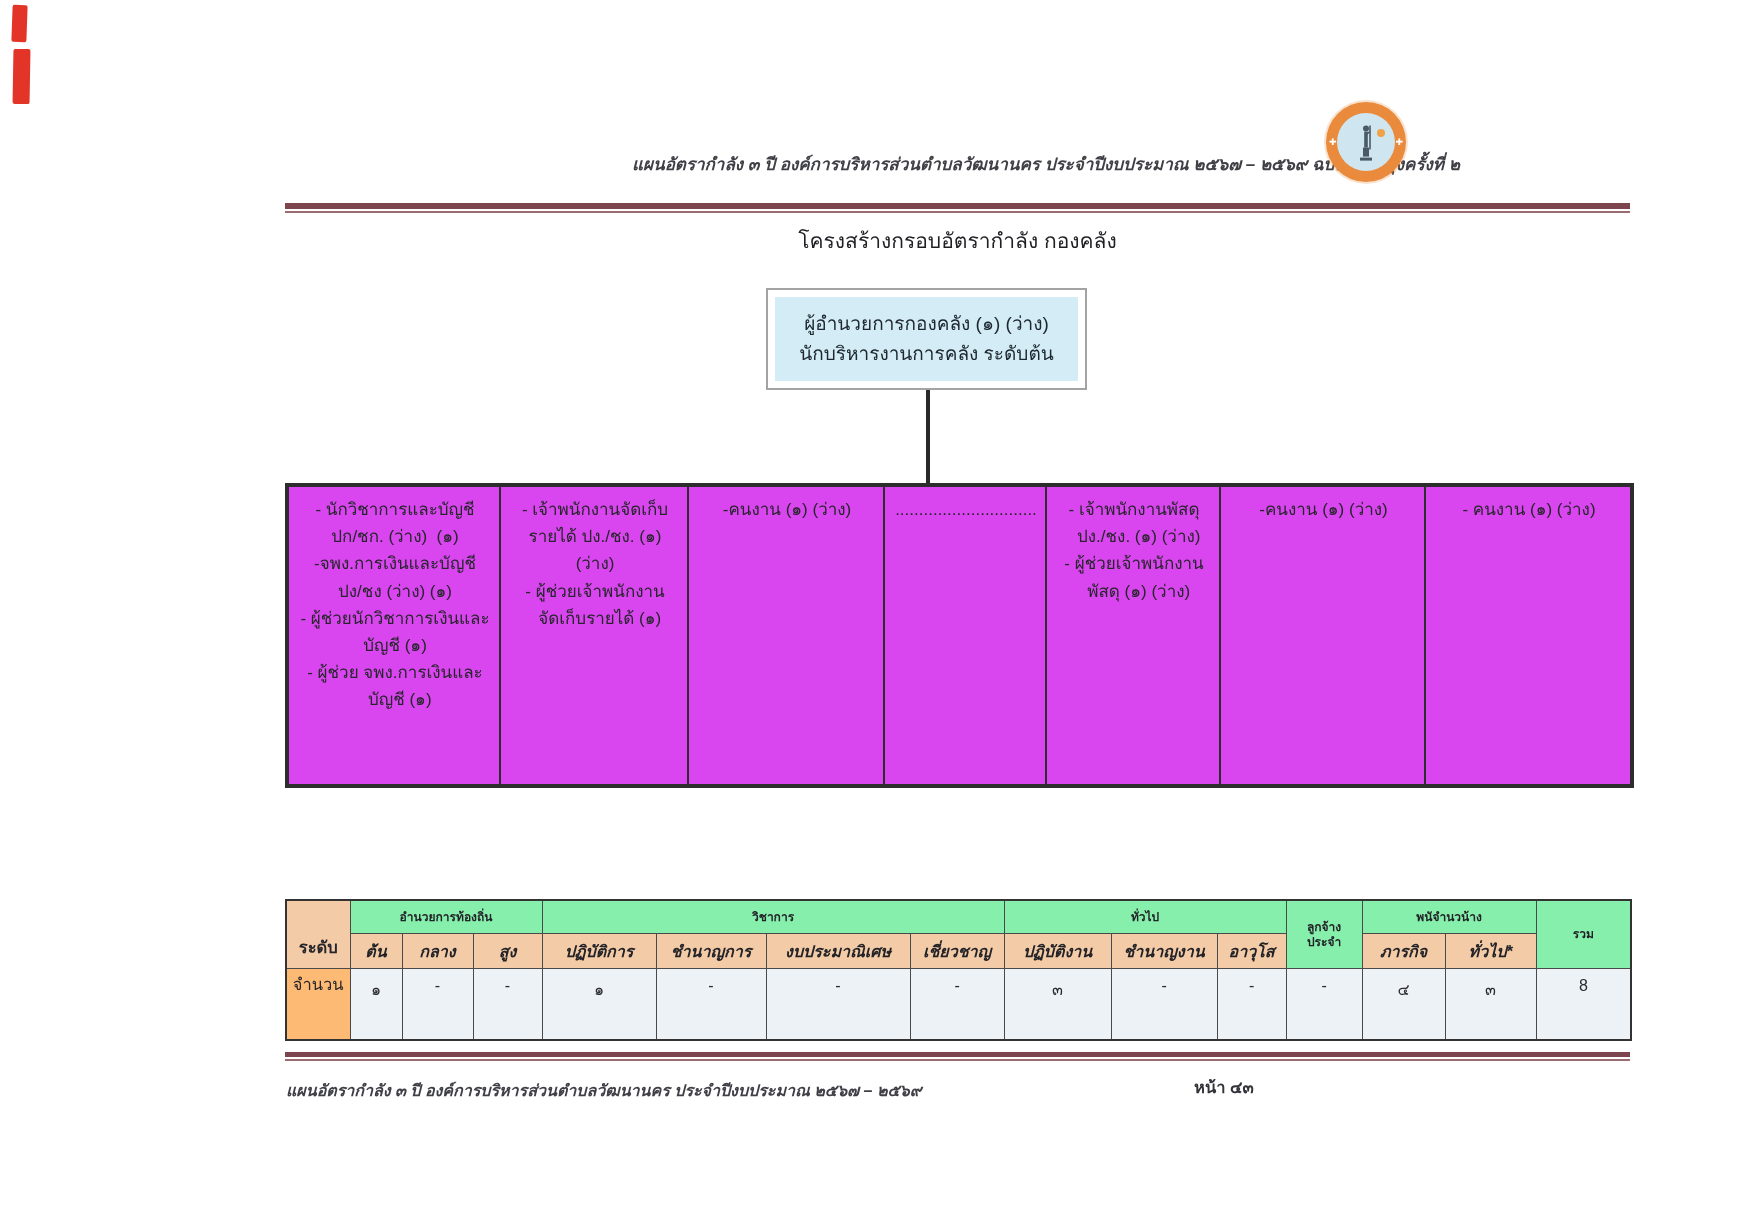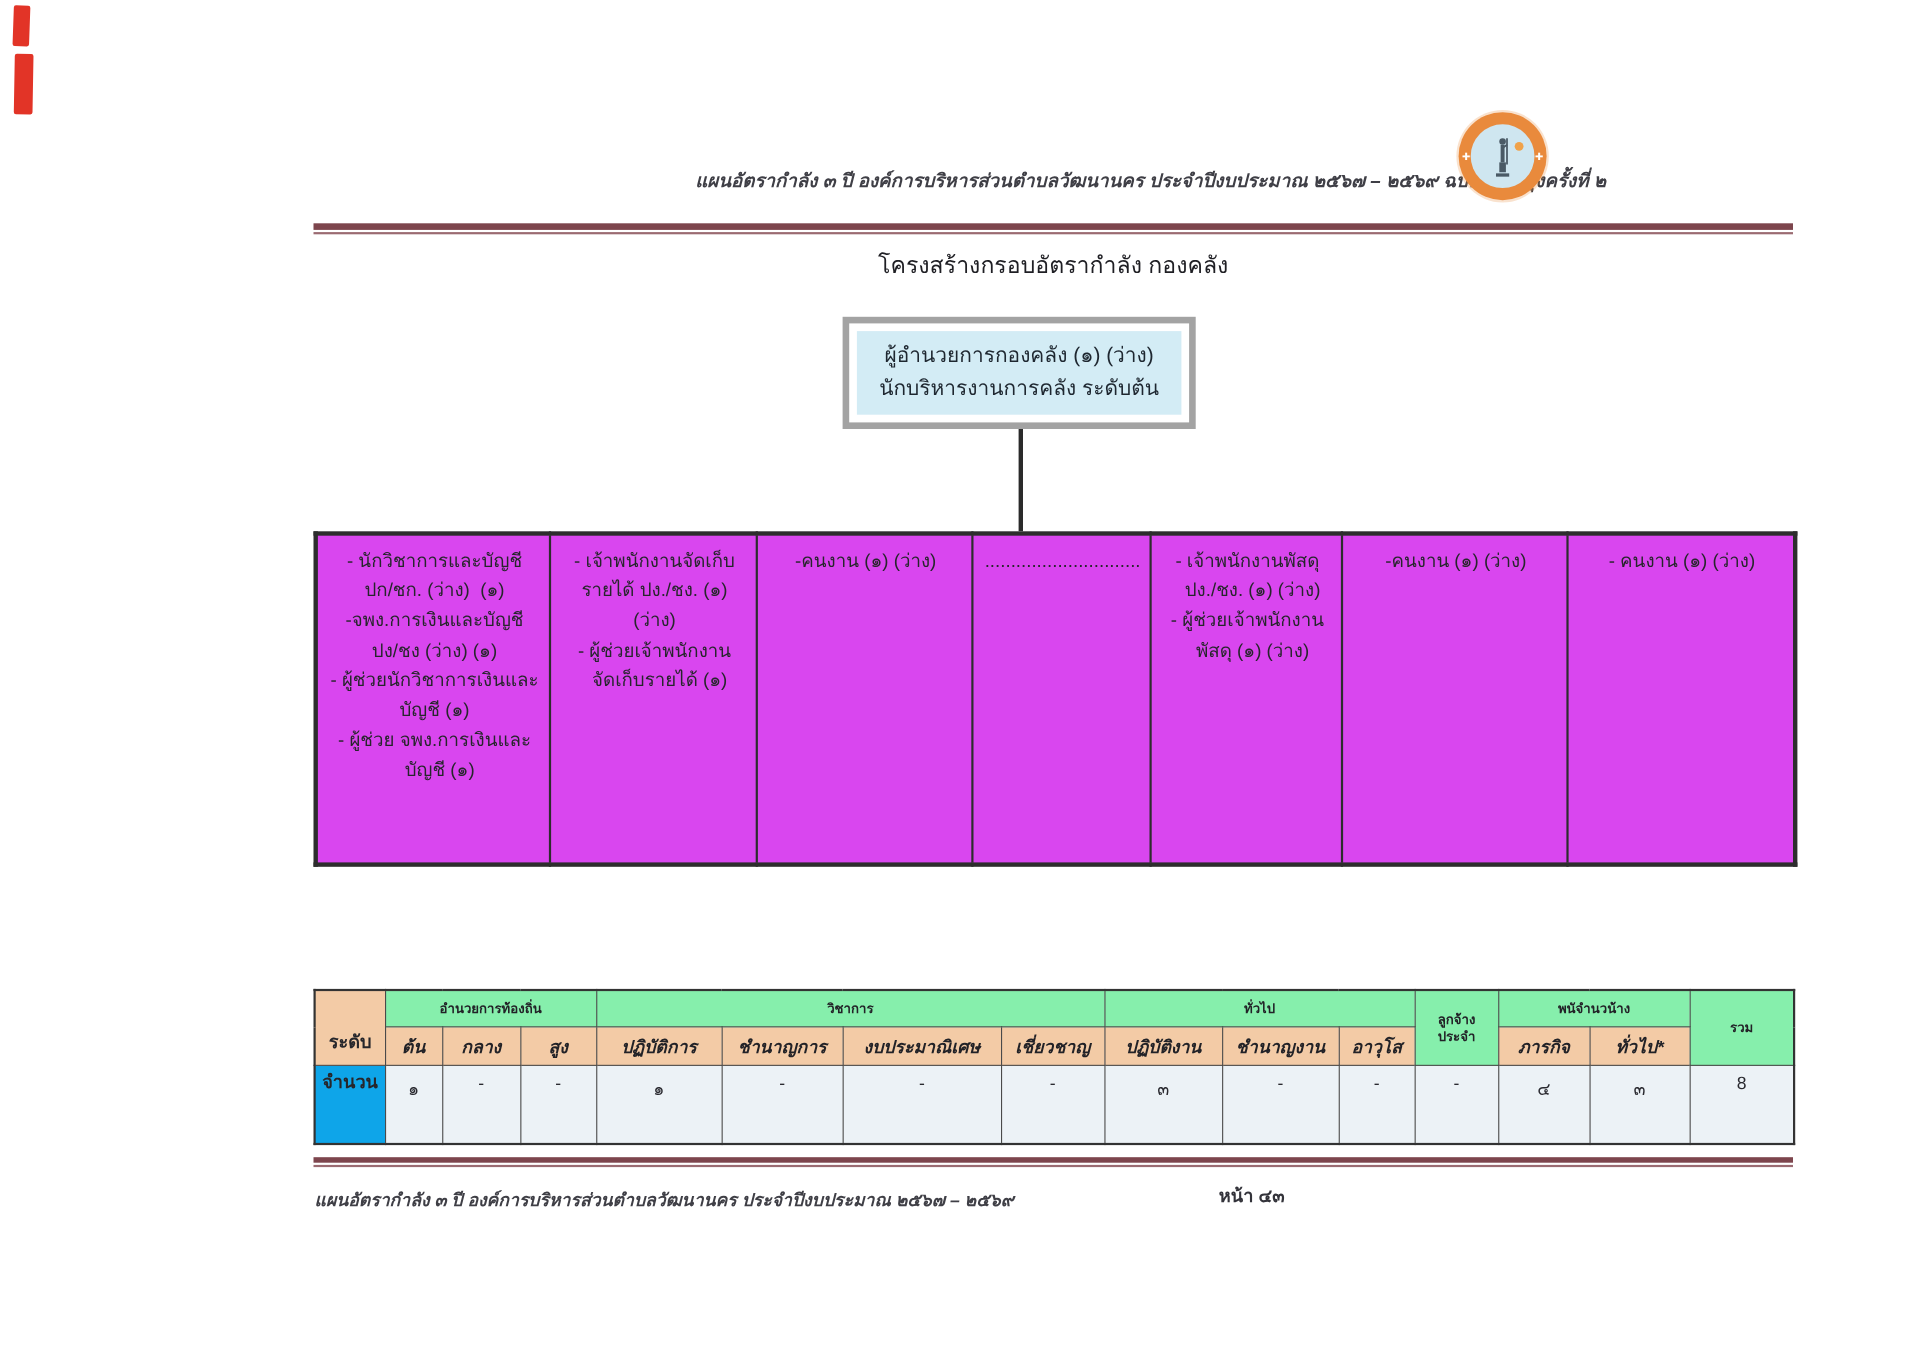--- a/index.html
+++ b/index.html
@@ -37,21 +37,21 @@
   .rule.top{top:203px;} .rule.bottom{top:1052px;}
   .rule.bottom .thick{height:5px;}
   
   .chart-title{
     position:absolute;left:285px;top:224px;width:1345px;text-align:center;
     font-size:21px;font-weight:normal;color:#1f1f24;
   }
   
   .director-box{
     position:absolute;left:766px;top:288px;width:321px;height:102px;box-sizing:border-box;
-    border:6px solid #a3a3a3;background:#ffffff;padding:7px;
+    border:2px solid #a3a3a3;background:#ffffff;padding:7px;
   }
   .director-box .fill{
     width:100%;height:100%;background:#d3ecf5;display:flex;flex-direction:column;
     align-items:center;justify-content:center;gap:2px;
   }
   .director-box .line{font-size:19px;color:#1e2730;line-height:1.45;}
   .connector{position:absolute;left:926px;top:390px;width:4px;height:93px;background:#2a2a2a;}
   
   table{border-collapse:collapse;table-layout:fixed;}
   .org-table{
@@ -72,29 +72,29 @@
   .summary-table{
     position:absolute;left:285px;top:899px;width:1345px;
     border:2.5px solid #333333;
   }
   .summary-table th,.summary-table td{
     border:1.5px solid #4a4a4a;padding:0 2px;text-align:center;
   }
   .summary-table .grp{background:#86efac;height:32px;font-size:12px;font-weight:bold;color:#222227;vertical-align:middle;white-space:pre-line;line-height:1.2;}
   .summary-table .sub{background:#f3cba6;height:34px;font-size:16px;font-weight:bold;color:#222227;vertical-align:middle;font-style:italic;}
   .summary-table .corner{background:#f3cba6;font-size:16.5px;font-weight:bold;vertical-align:bottom;padding-bottom:8px;}
-  .summary-table .rowlab{background:#0ea5e9;font-size:16.5px;font-weight:bold;vertical-align:top;padding-top:4px;word-break:break-all;line-height:1.4;}
+  .summary-table .rowlab{background:#fdba74;font-size:16.5px;font-weight:normal;vertical-align:top;padding-top:4px;word-break:break-all;line-height:1.4;}
   .summary-table .val{background:#ecf2f6;height:62px;font-size:16px;vertical-align:top;padding-top:8px;color:#2a2a30;}
   
   .footer-left{
     position:absolute;left:286px;top:1078px;
     font-size:16px;font-weight:bold;font-style:italic;color:#3f3f46;
   }
   .footer-page{
-    position:absolute;left:1108px;top:1074px;
+    position:absolute;left:1194px;top:1074px;
     font-size:16.5px;font-weight:bold;color:#33333a;
   }
 </style>
 </head>
 <body>
 
 <div class="page">
 
   <div class="scan-mark m1"></div>
   <div class="scan-mark m2"></div>

